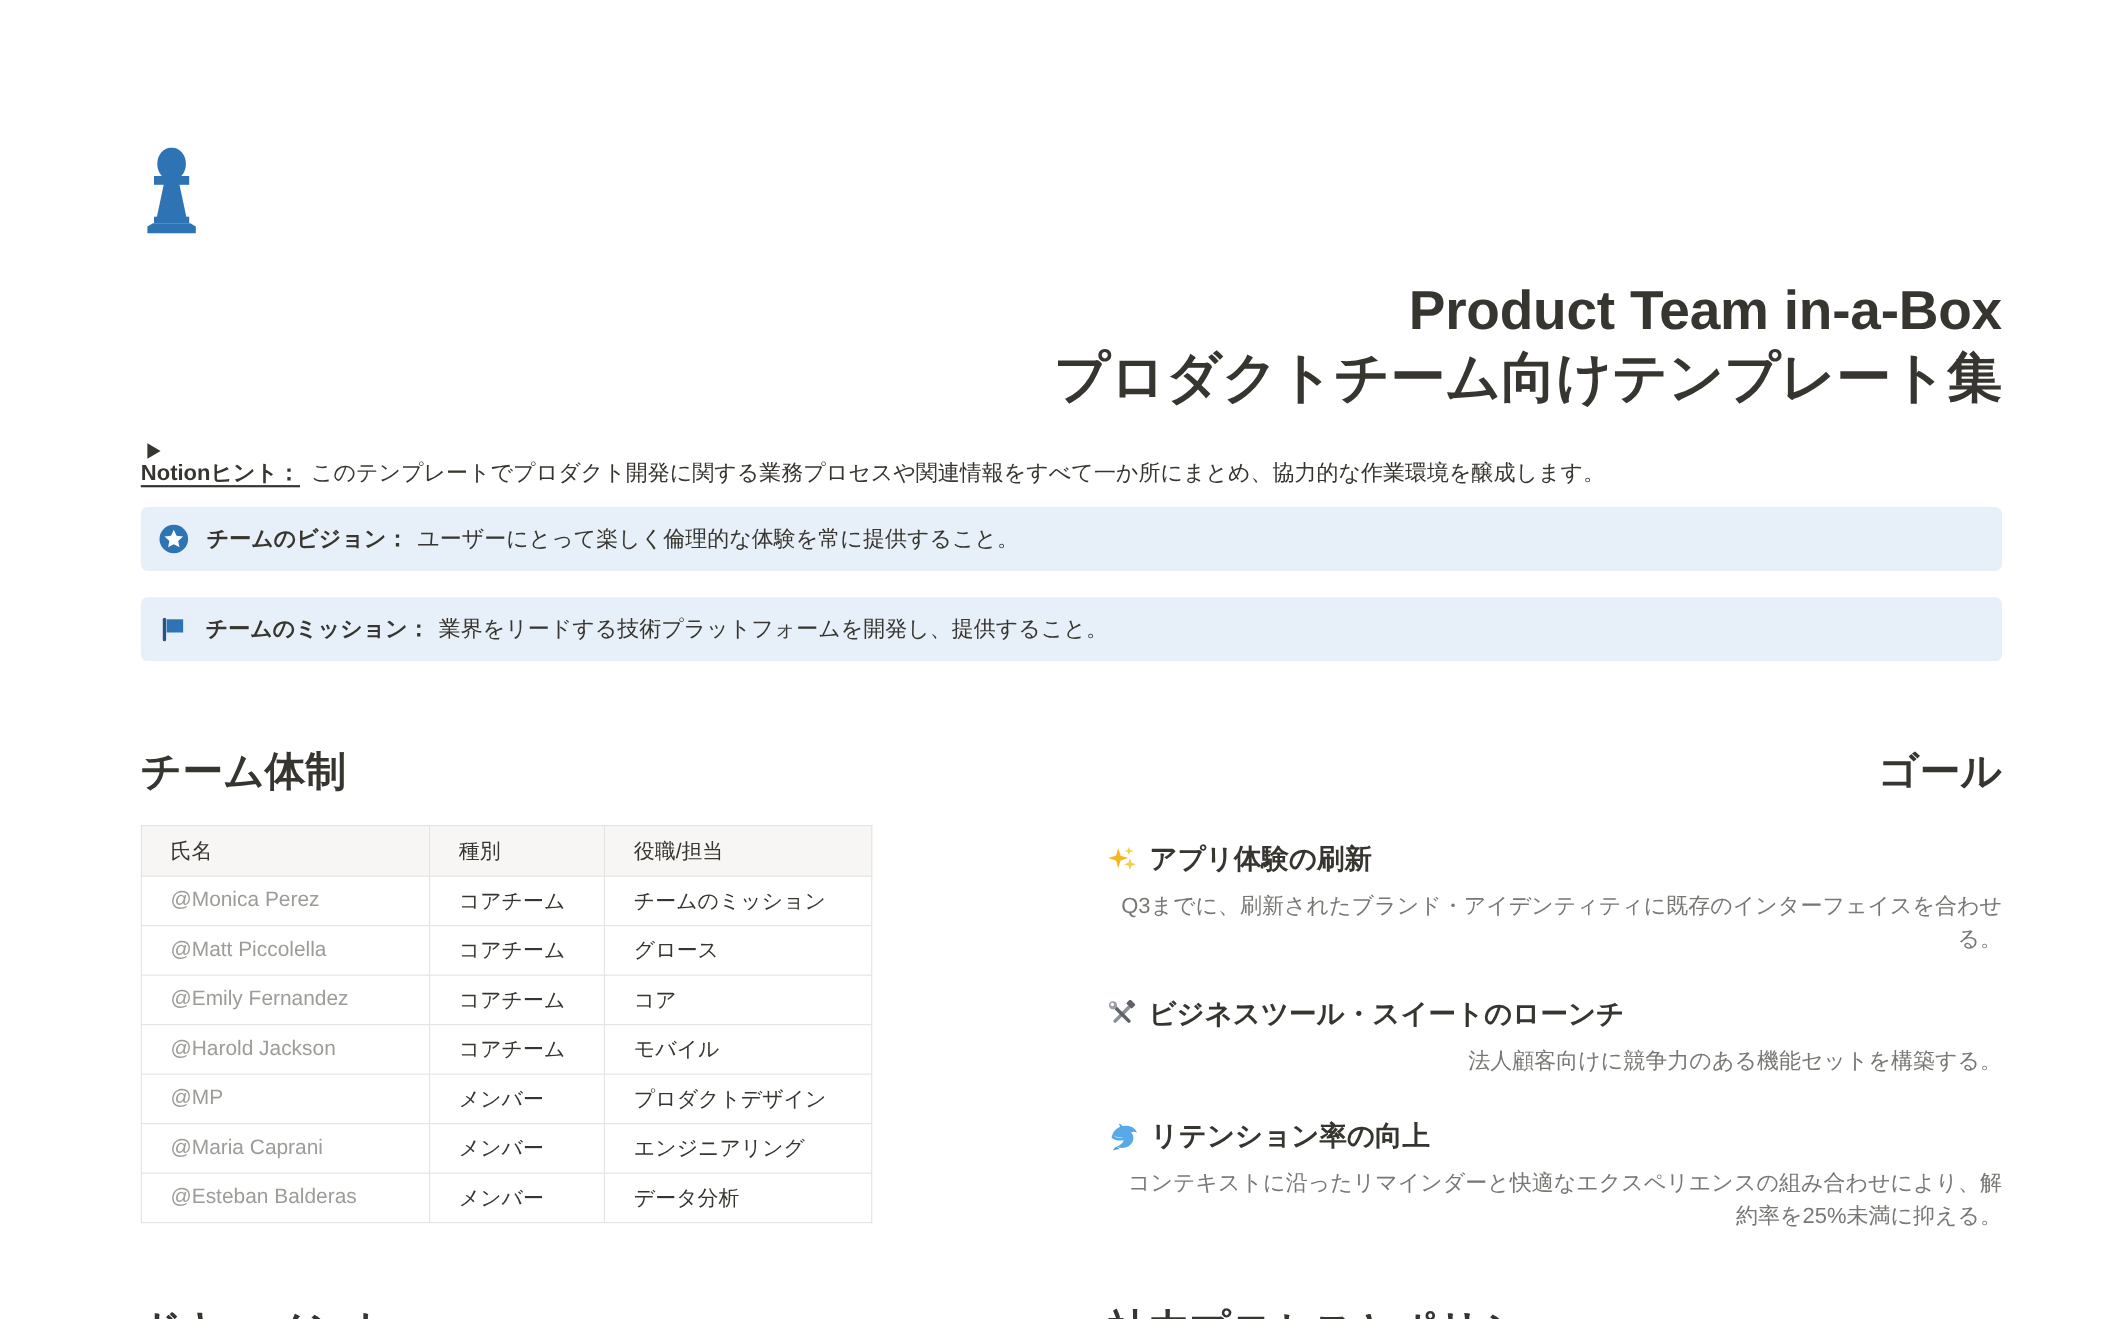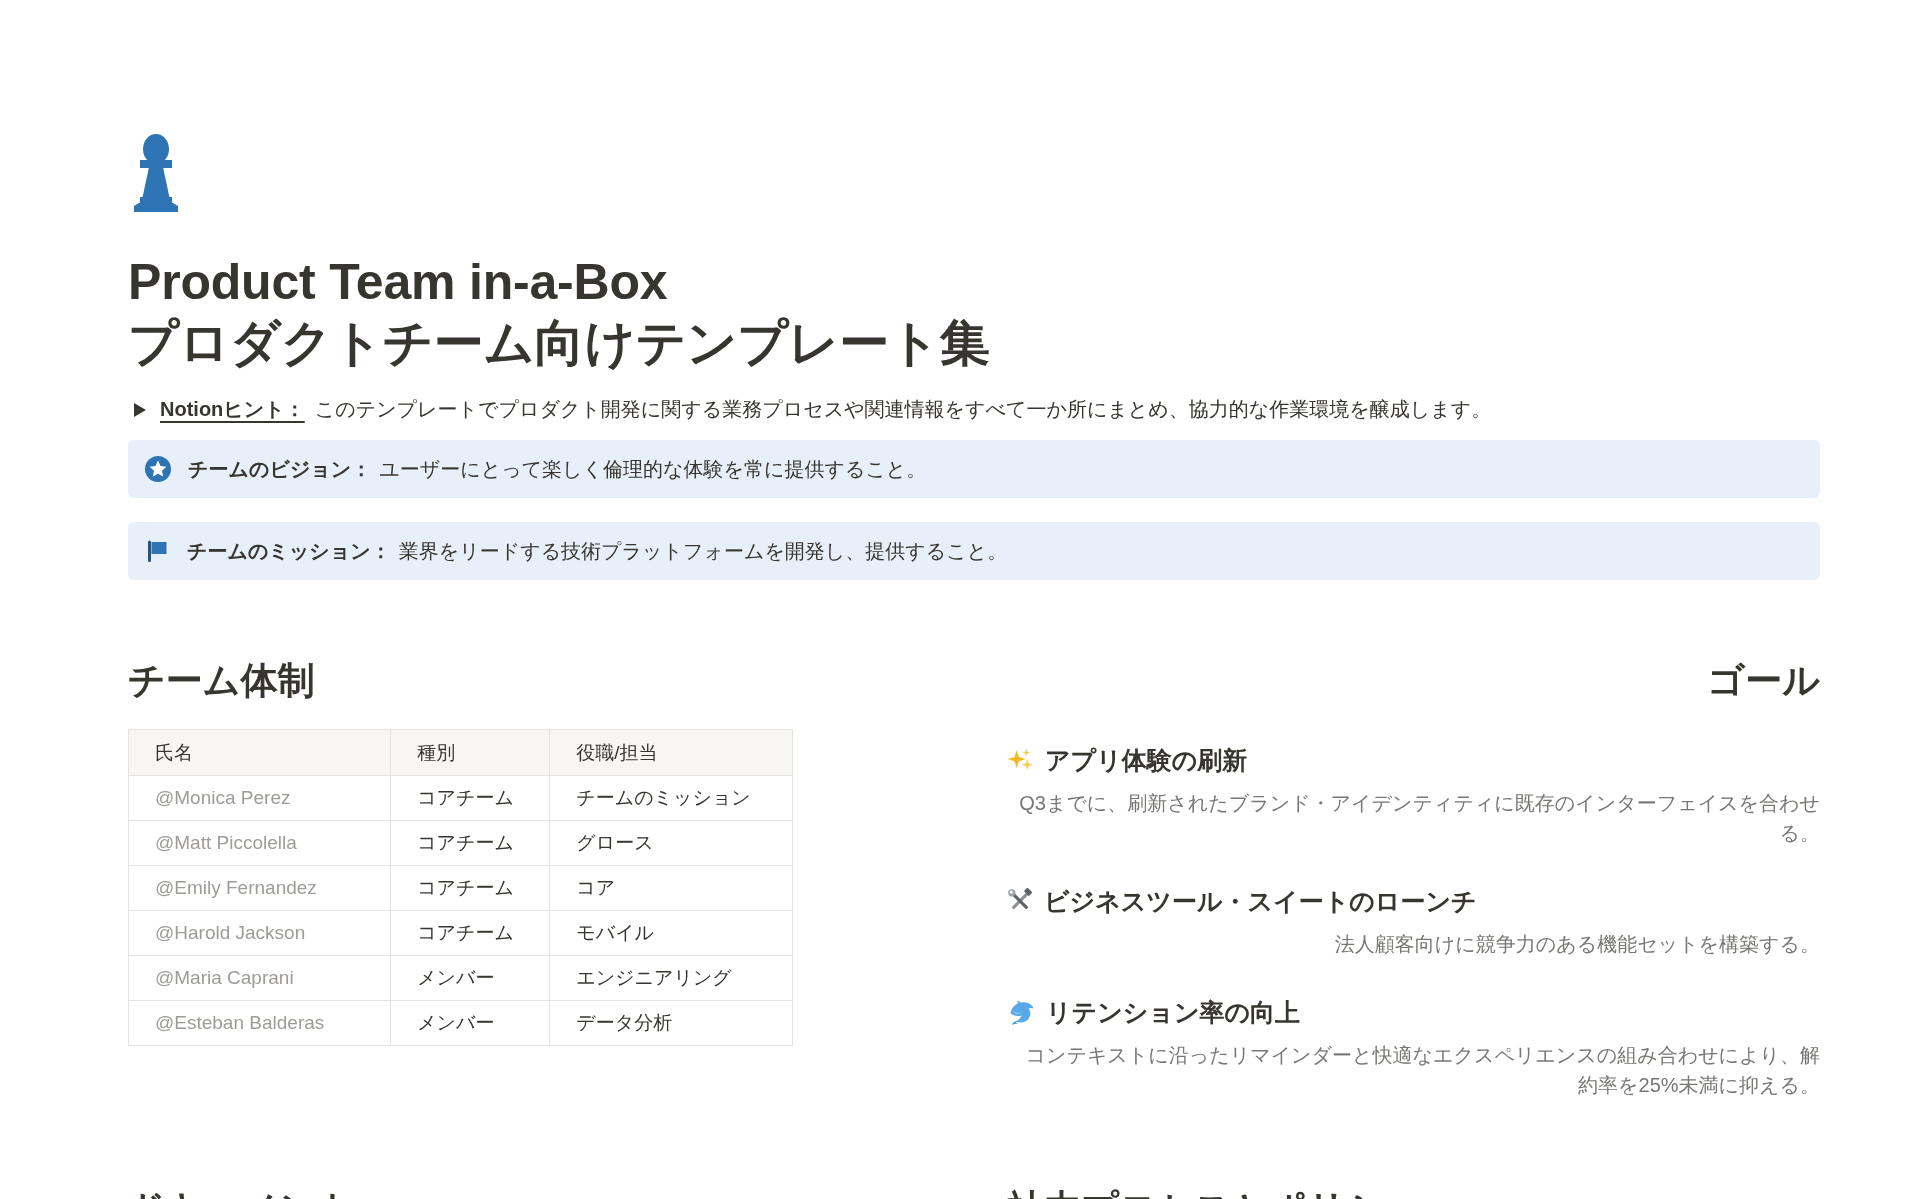--- a/index.html
+++ b/index.html
@@ -24,28 +24,30 @@
     width: 56px; height: 82px;
     cursor: pointer;
   }
   h1.page-title {
     margin: 36px 0 0 0;
     font-size: 50px;
     line-height: 61px;
     font-weight: 700;
     letter-spacing: -0.2px;
     color: #37352f;
+    text-align: right;
   }
 
   .hint-row {
     margin-top: 22px;
     display: flex;
     align-items: flex-start;
     font-size: 20px;
     line-height: 27px;
+    flex-direction: column;
   }
   .toggle-triangle {
     width: 0; height: 0;
     margin: 7px 14px 0 6px;
     border-left: 12px solid #37352f;
     border-top: 7px solid transparent;
     border-bottom: 7px solid transparent;
     flex: none;
     cursor: pointer;
   }
@@ -225,20 +227,25 @@
             </tr>
             <tr>
               <td><span class="mention">@Emily Fernandez</span></td>
               <td>コアチーム</td>
               <td>コア</td>
             </tr>
             <tr>
               <td><span class="mention">@Harold Jackson</span></td>
               <td>コアチーム</td>
               <td>モバイル</td>
+            </tr>
+            <tr>
+              <td><span class="mention">@MP</span></td>
+              <td>メンバー</td>
+              <td>プロダクトデザイン</td>
             </tr>
             <tr>
               <td><span class="mention">@Maria Caprani</span></td>
               <td>メンバー</td>
               <td>エンジニアリング</td>
             </tr>
             <tr>
               <td><span class="mention">@Esteban Balderas</span></td>
               <td>メンバー</td>
               <td>データ分析</td>

